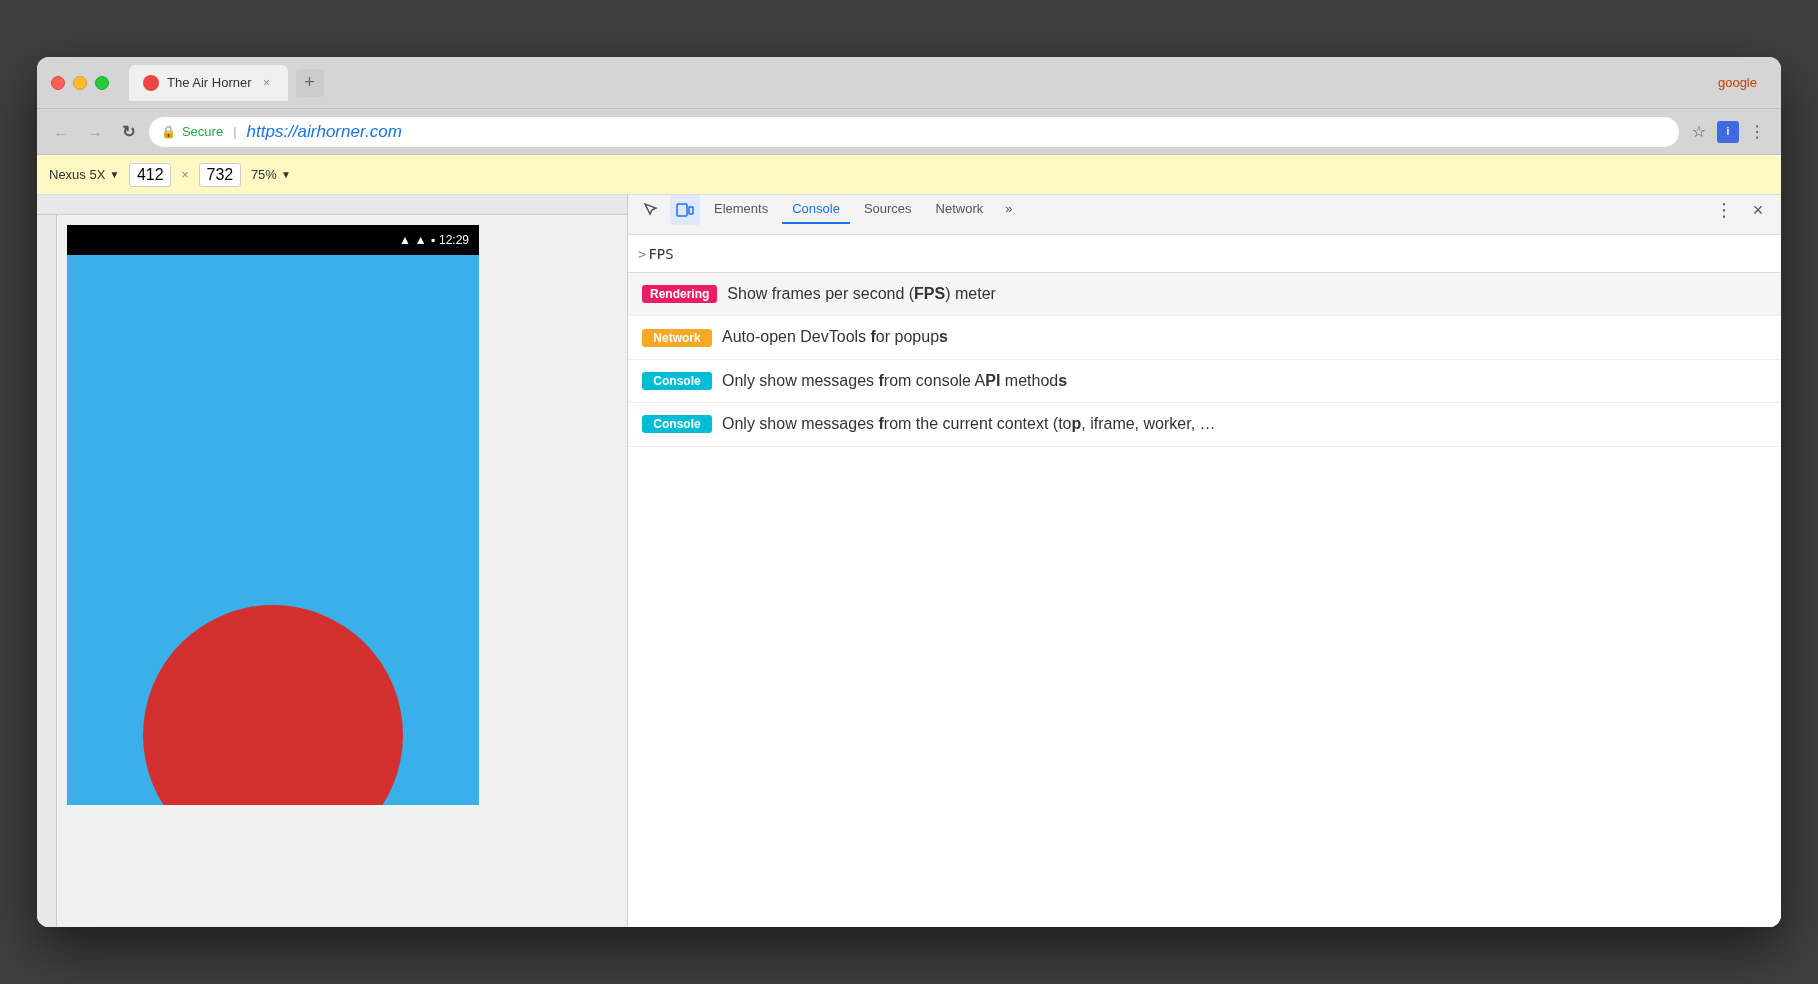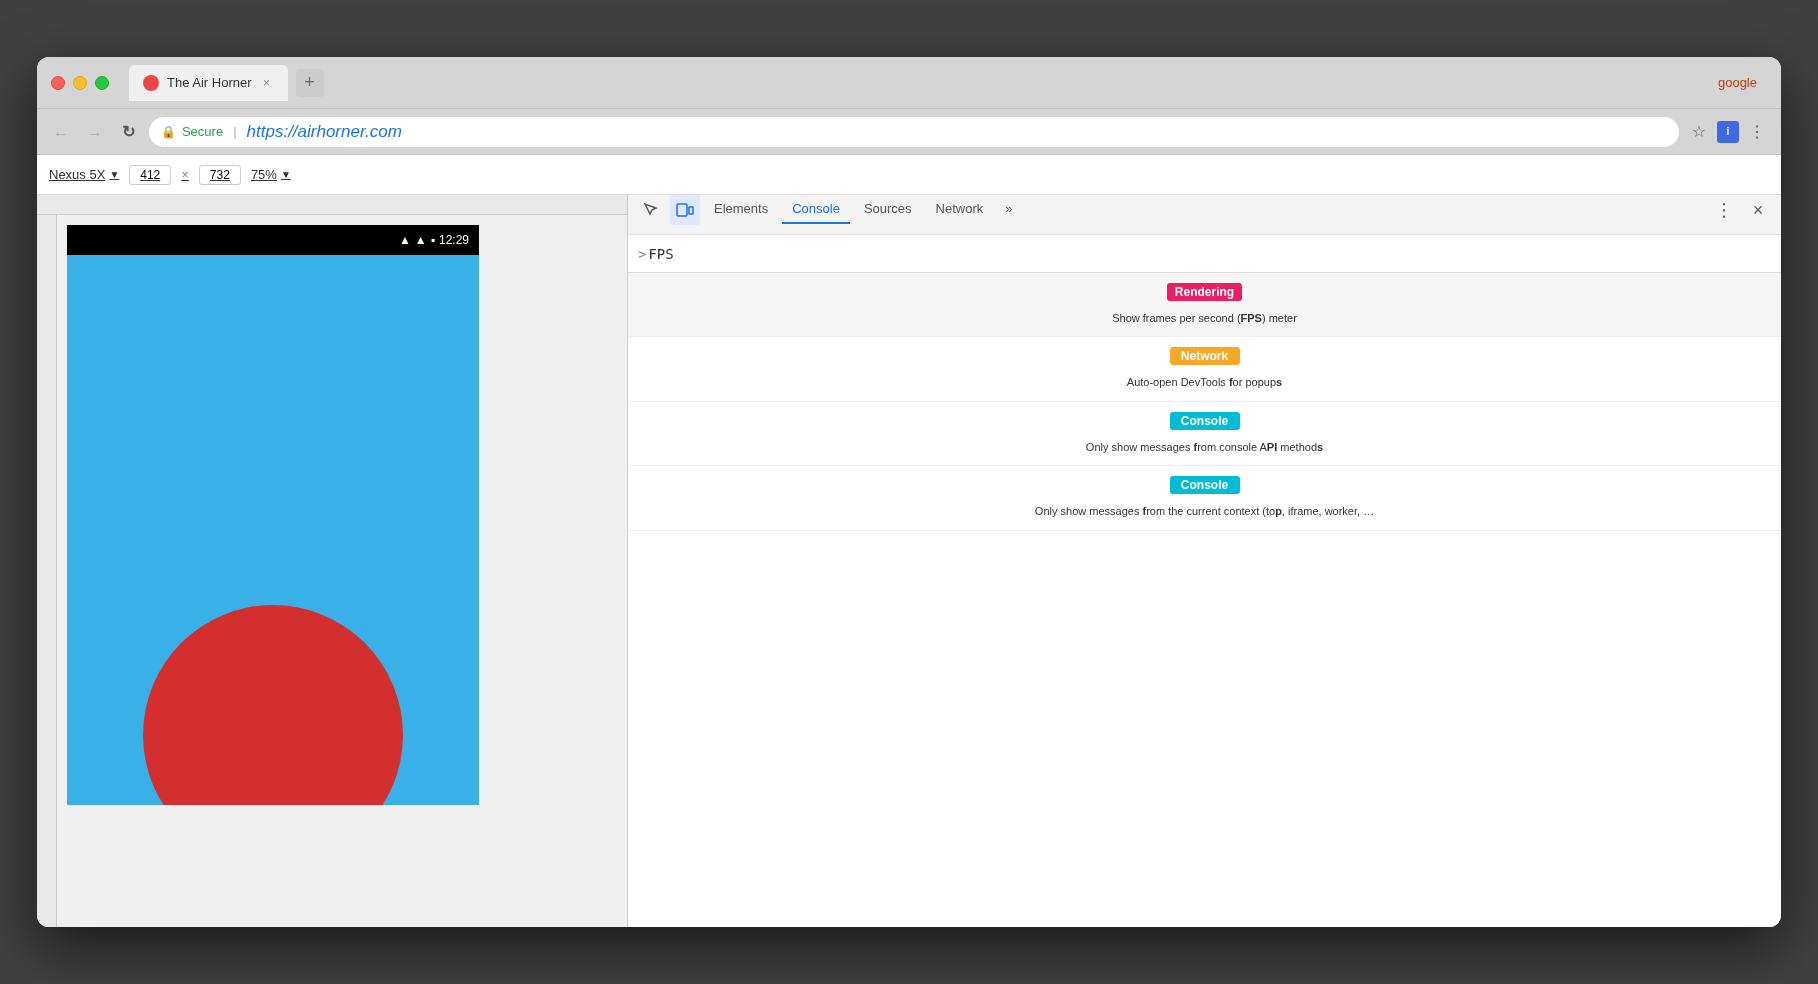--- a/index.html
+++ b/index.html
@@ -166,43 +166,42 @@
       background: #4169e1;
       color: white;
       font-size: 11px;
       font-weight: bold;
       border-radius: 4px;
       width: 24px;
       height: 24px;
     }
     
     .device-toolbar {
-      background: #ffffff;
+      background: #fef9c3;
       height: 40px;
       display: flex;
       align-items: center;
       padding: 0 12px;
       gap: 10px;
       border-bottom: 1px solid #ddd;
       font-size: 13px;
       color: #333;
-      text-decoration: underline;
     }
     .device-select {
       display: flex;
       align-items: center;
       gap: 4px;
       cursor: pointer;
     }
     .dimension-input {
       background: white;
       border: 1px solid #ccc;
       border-radius: 3px;
       padding: 2px 6px;
-      font-size: 12px;
+      font-size: 16px;
       width: 42px;
       text-align: center;
     }
     .zoom-select {
       display: flex;
       align-items: center;
       gap: 4px;
       cursor: pointer;
     }
     
@@ -374,21 +373,20 @@
       overflow-y: auto;
     }
     .autocomplete-item {
       display: flex;
       align-items: center;
       padding: 10px 14px;
       gap: 10px;
       border-bottom: 1px solid #f0f0f0;
       cursor: pointer;
       font-size: 13px;
-      flex-direction: column;
     }
     .autocomplete-item:first-child {
       background: #f5f5f5;
     }
     .badge {
       display: inline-flex;
       align-items: center;
       justify-content: center;
       padding: 2px 8px;
       border-radius: 3px;
@@ -396,21 +394,21 @@
       font-weight: bold;
       color: white;
       white-space: nowrap;
       min-width: 70px;
       text-align: center;
     }
     .badge-rendering { background: #e91e63; }
     .badge-devtools { background: #f9a825; }
     .badge-console { background: #00bcd4; }
     .autocomplete-text {
-      font-size: 11px;
+      font-size: 16px;
       color: #333;
       line-height: 1.4;
     }
     .autocomplete-text strong {
       font-weight: bold;
     }
     .rest-space {
       flex: 1;
       background: white;
     }

